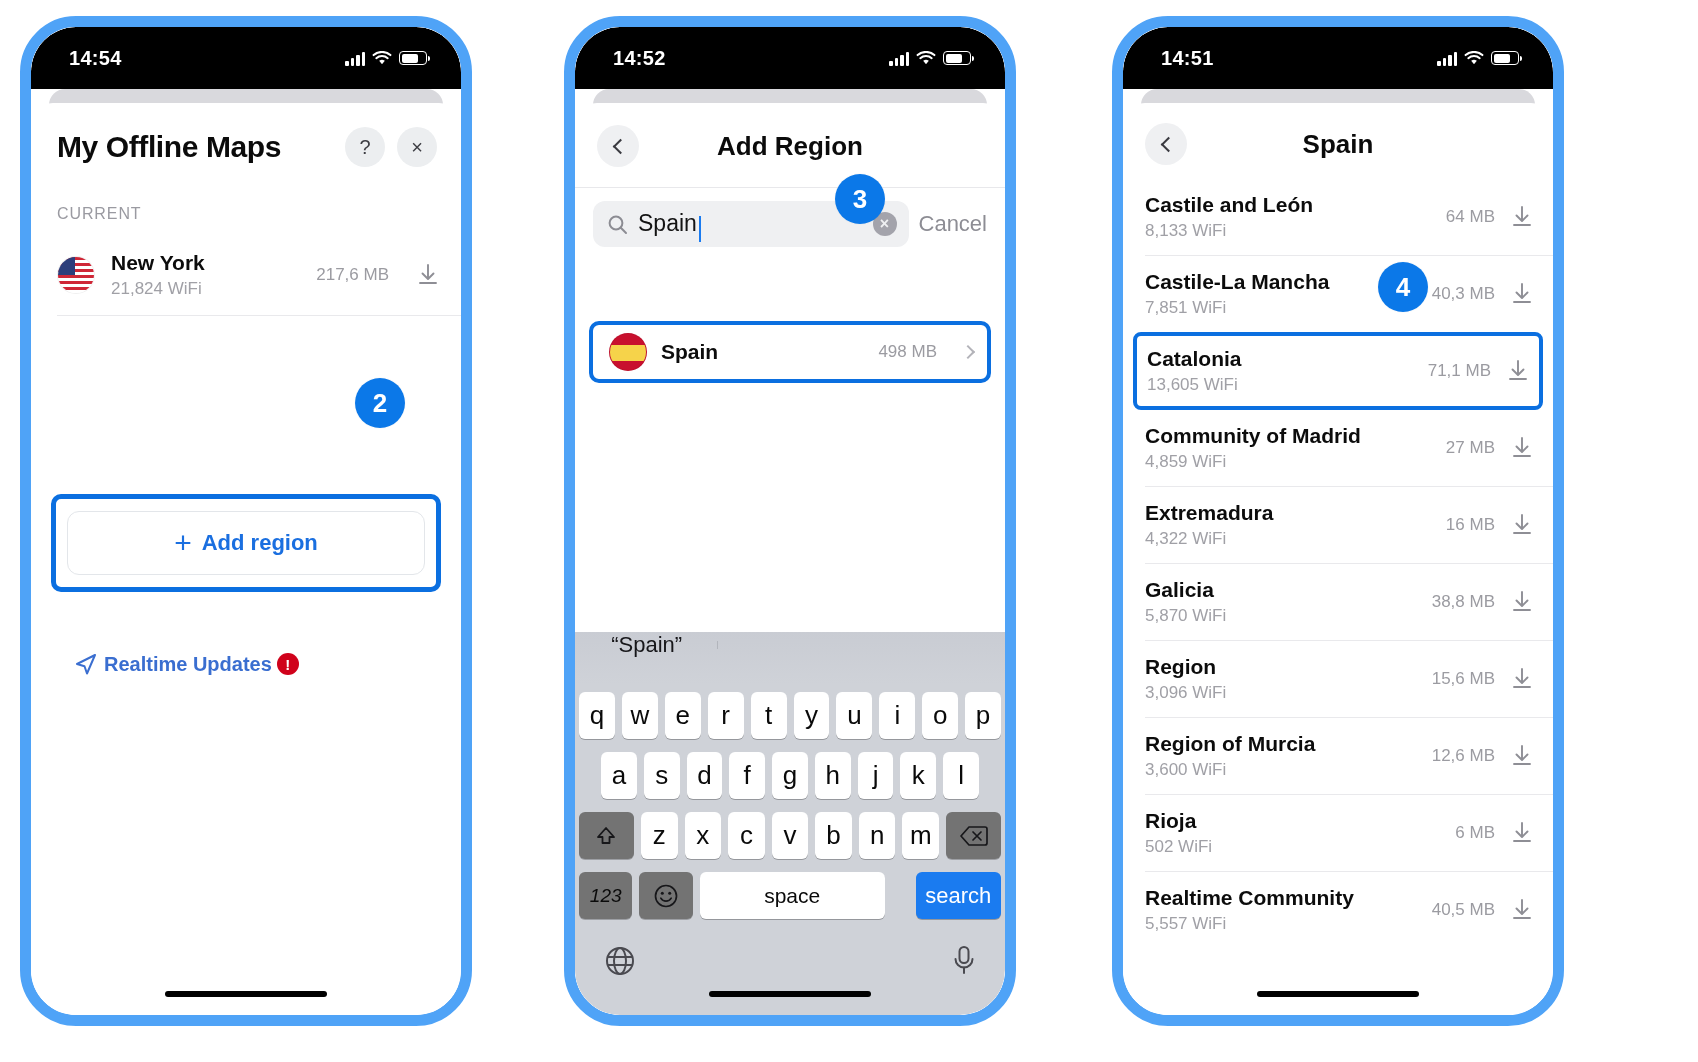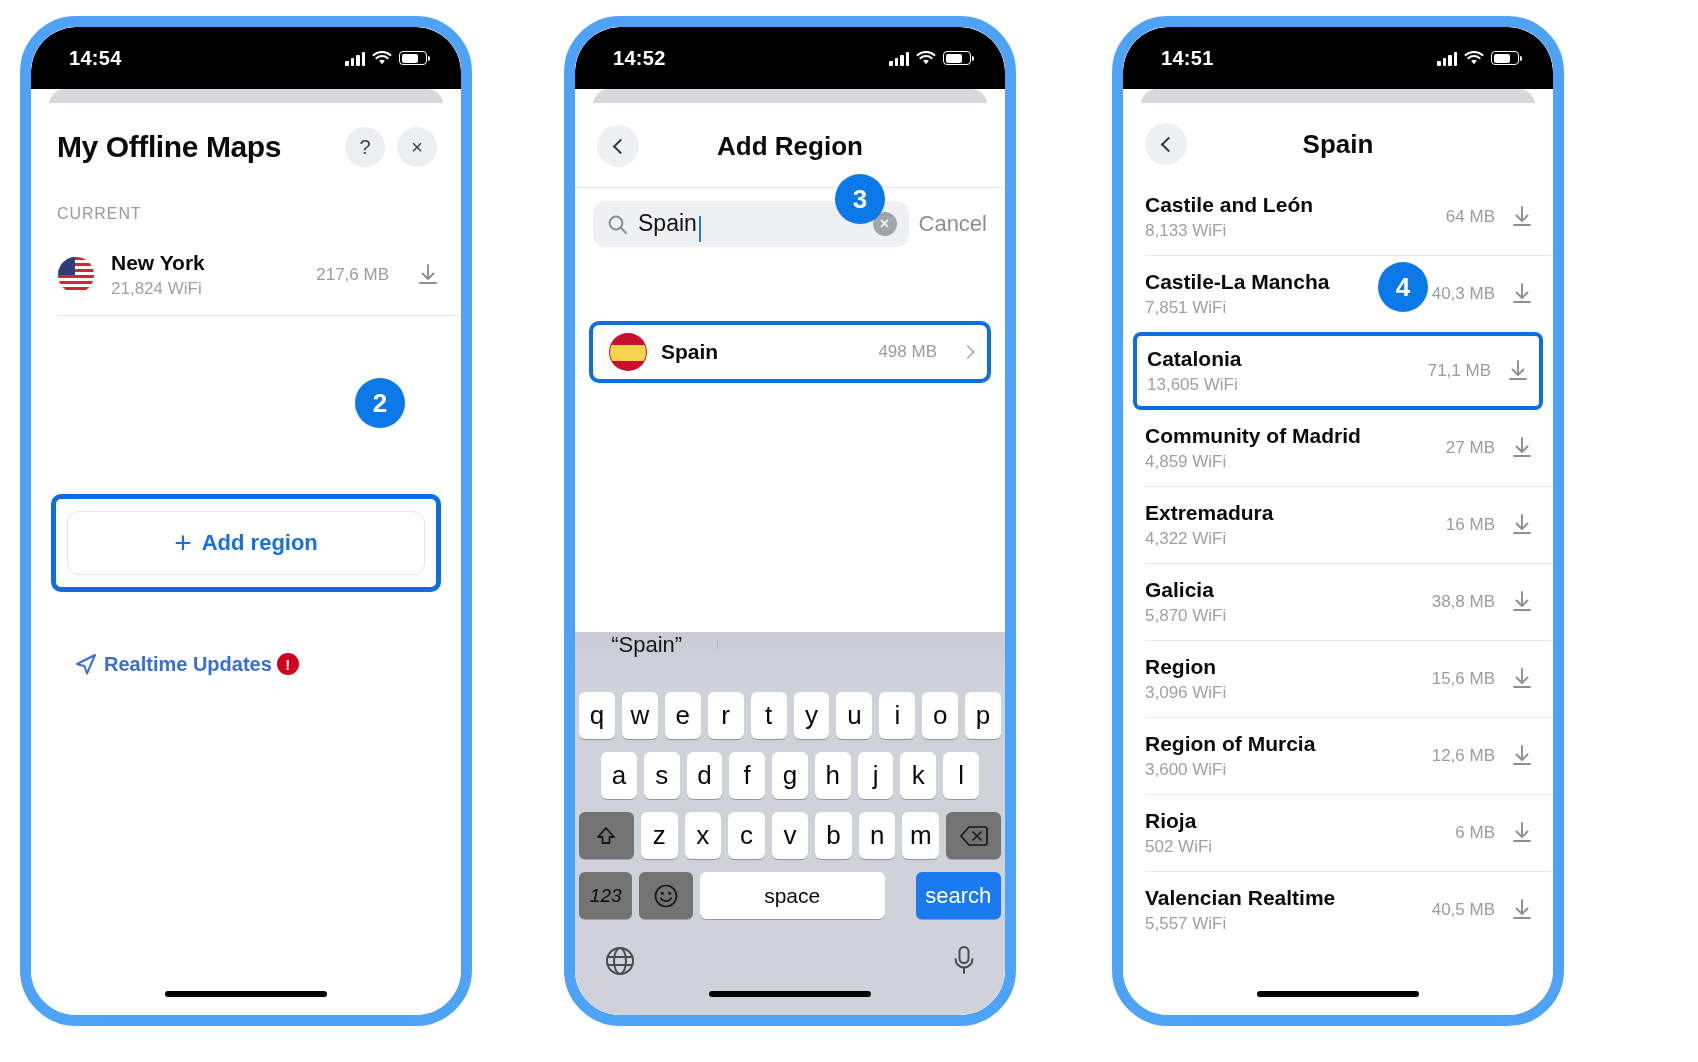--- a/index.html
+++ b/index.html
@@ -567,21 +567,21 @@
               </div>
               <div class="row-size">6 MB</div>
               <svg class="dl-icon" viewBox="0 0 22 24">
                 <path d="M11 2 V15 M5.5 10.5 L11 16 L16.5 10.5" stroke="#8e8e95" stroke-width="1.9" fill="none" stroke-linecap="round" stroke-linejoin="round"></path>
                 <path d="M3 20 H19" stroke="#8e8e95" stroke-width="1.9" stroke-linecap="round"></path>
               </svg>
             </div>
             <div class="divider full" style="margin-left: 22px;"></div>
             <div class="list-row">
               <div class="row-texts">
-                <div class="row-title">Valencian Realtime</div>
+                <div class="row-title">Realtime Community</div>
                 <div class="row-sub">5,557 WiFi</div>
               </div>
               <div class="row-size">40,5 MB</div>
               <svg class="dl-icon" viewBox="0 0 22 24">
                 <path d="M11 2 V15 M5.5 10.5 L11 16 L16.5 10.5" stroke="#8e8e95" stroke-width="1.9" fill="none" stroke-linecap="round" stroke-linejoin="round"></path>
                 <path d="M3 20 H19" stroke="#8e8e95" stroke-width="1.9" stroke-linecap="round"></path>
               </svg>
             </div>
           </div>
       </div>

